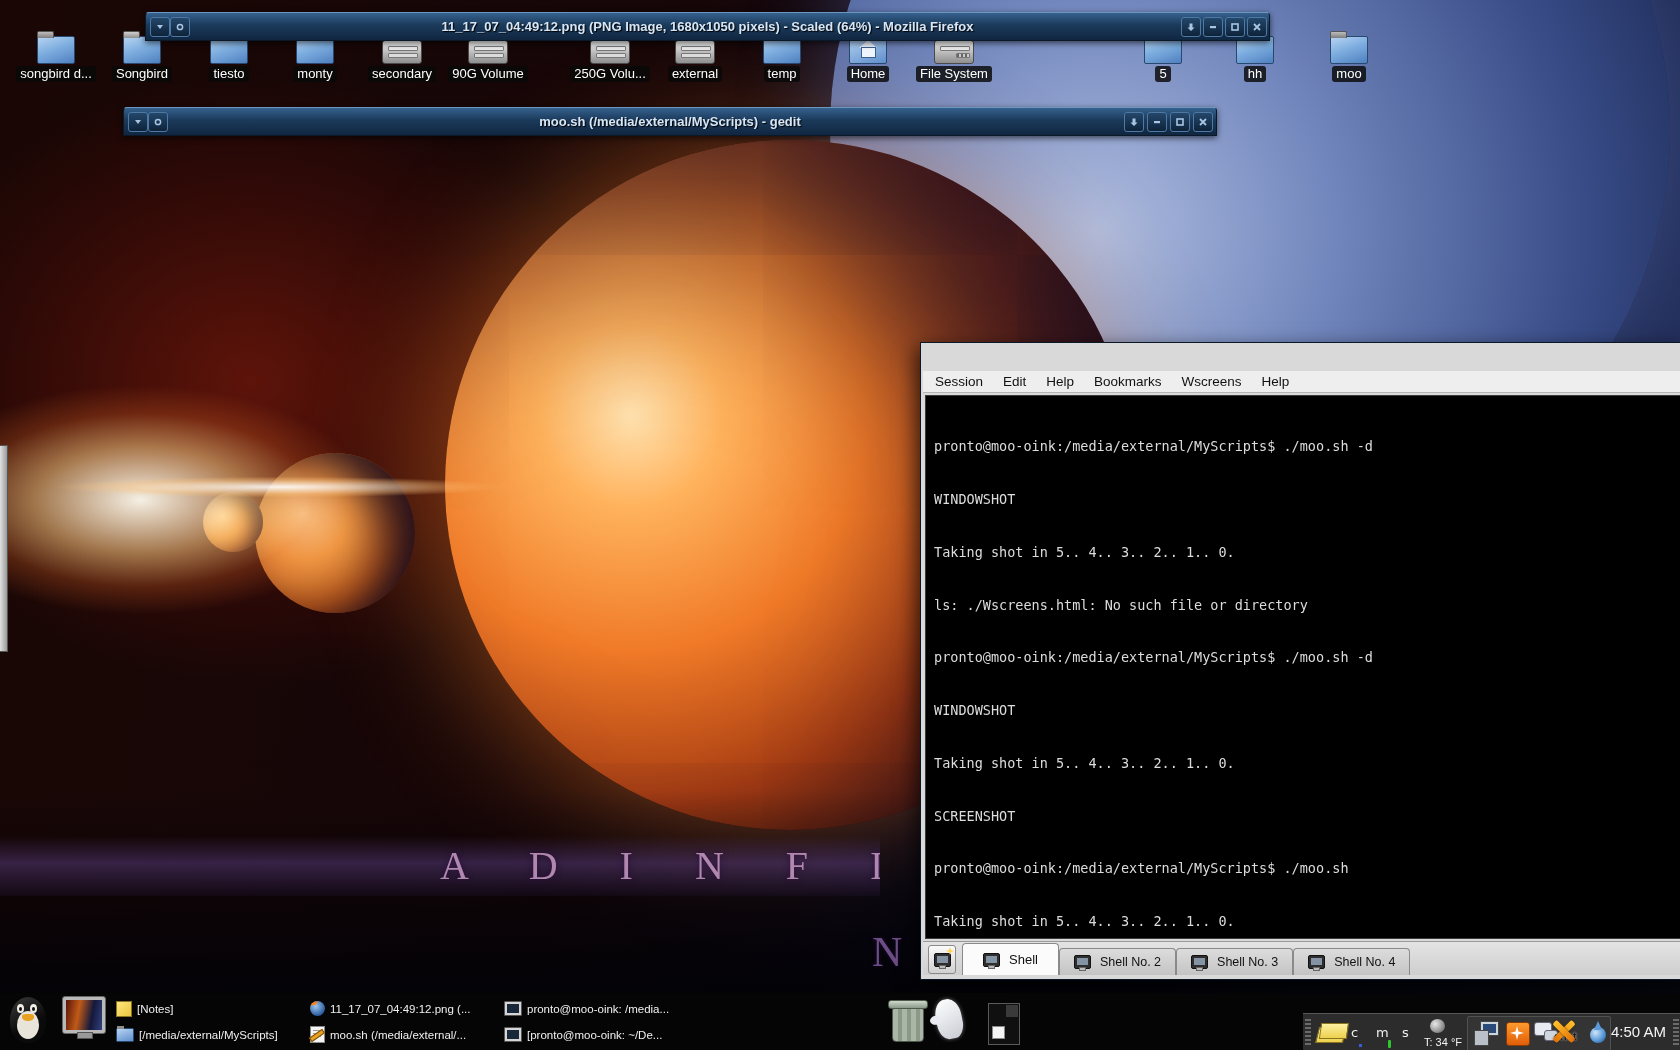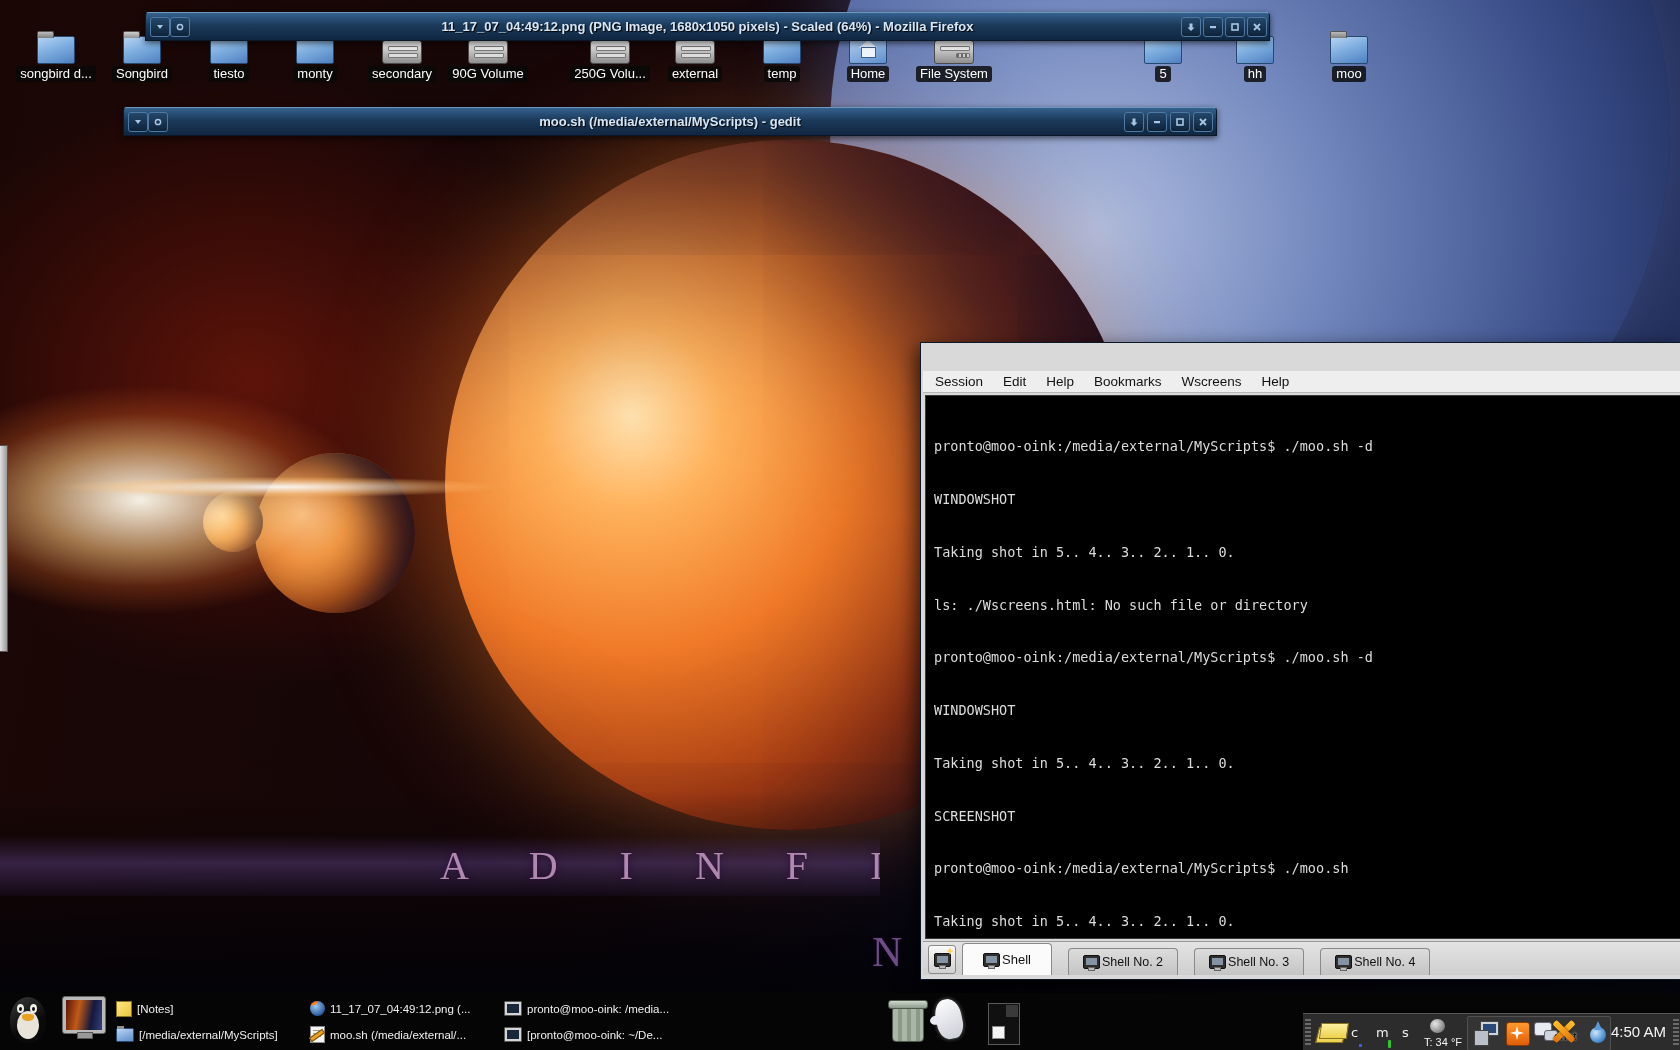--- a/index.html
+++ b/index.html
@@ -95,23 +95,23 @@
     font-family:"DejaVu Sans Mono","Liberation Mono",monospace;
     font-size:13.5px;line-height:17.6px;color:#dcdcdc;
     padding:7px 0 0 8px;white-space:pre;overflow:hidden;}
   .tline{height:17.6px;}
   #tabbar{position:absolute;left:2px;top:598px;width:758px;height:34px;
     background:linear-gradient(#e3e3e3,#cfcfcf);border-top:1px solid #9a9a9a;
     display:flex;align-items:flex-end;padding-left:5px;box-sizing:border-box;}
   .newtab-btn{width:26px;height:27px;margin:0 6px 1px 0;border-radius:3px;
     background:linear-gradient(#fafafa,#d0d0d0);border:1px solid #8a8a8a;
     display:flex;align-items:center;justify-content:center;position:relative;}
-  .tab{height:26px;display:flex;align-items:center;gap:2px;padding:0 14px;
+  .tab{height:26px;display:flex;align-items:center;gap:9px;padding:0 14px;
     background:linear-gradient(#dcdcdc,#c4c4c4);border:1px solid #8a8a8a;border-bottom:none;
-    border-radius:4px 4px 0 0;margin-right:16px;font-size:12.5px;color:#111;white-space:nowrap;}
+    border-radius:4px 4px 0 0;margin-right:0;font-size:12.5px;color:#111;white-space:nowrap;}
   .tab.active{height:31px;background:#fbfbfb;font-size:13px;padding:0 20px;}
   .monicon{width:15px;height:12px;position:relative;background:#2e2e2e;border-radius:2px;
     border:1px solid #111;}
   .monicon::before{content:"";position:absolute;left:2px;top:2px;right:2px;bottom:3px;background:#8494a4;}
   .monicon::after{content:"";position:absolute;left:4px;bottom:-3px;width:5px;height:2px;background:#bbb;border:1px solid #666;}
   .spark{position:absolute;right:1px;top:1px;width:8px;height:8px;
     background:#ffd34d;clip-path:polygon(50% 0,62% 38%,100% 50%,62% 62%,50% 100%,38% 62%,0 50%,38% 38%);}
 
   
   #taskbar{position:absolute;left:0;top:993px;width:1680px;height:57px;background:#050505;}

